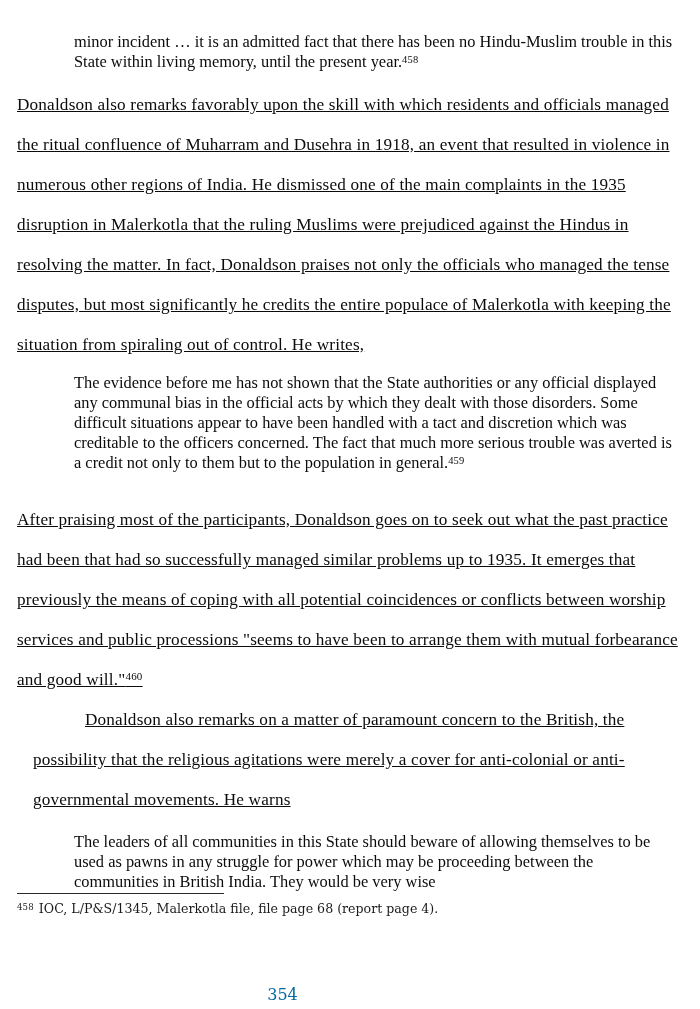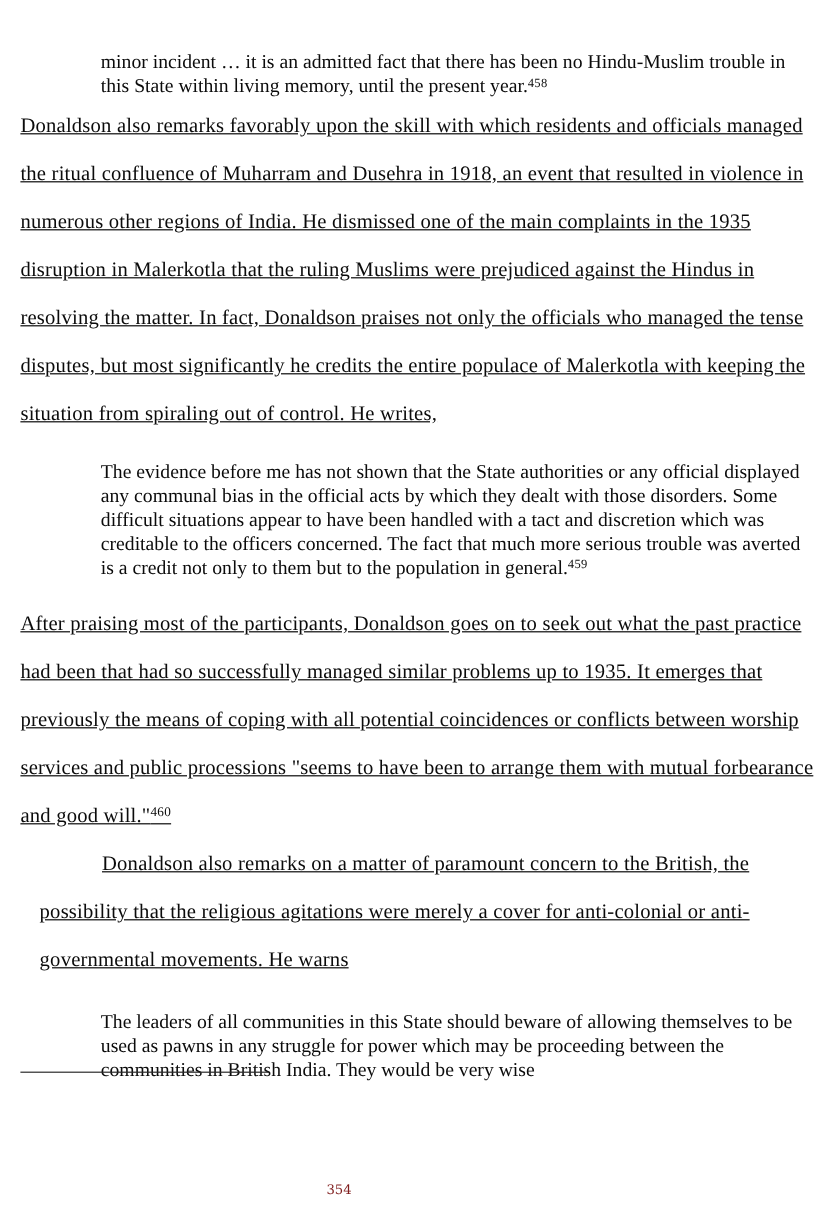--- a/index.html
+++ b/index.html
@@ -41,21 +41,21 @@
     letter-spacing: 0.01em;
     text-decoration: underline;
   }
   .para.indent-first {
     text-indent: 52px;
     margin-left: 16px;
   }
 
   
   .blockquote {
-    margin: 16px;
+    margin: 6px;
     padding-left: 51px;
     font-size: 16.4px;
     line-height: 20.1px;
     text-align: left;
     color: #0b0b0b;
   }
 
   sup.fn {
     font-size: 0.64em;
     vertical-align: 0.42em;
@@ -103,22 +103,22 @@
   }
 
   
   .page-number {
     position: absolute;
     left: 0;
     top: 985px;
     width: 565px;
     text-align: center;
     font-family: "DejaVu Serif", "Liberation Serif", serif;
-    font-size: 11px;
-    color: #7f1d1d;
+    font-size: 16px;
+    color: #0369a1;
   }
 </style>
 </head>
 <body>
 
 <div class="page">
   <div class="content">
 
     <div class="blk-quote-1">
       <p class="blockquote"><span>minor incident … it is an admitted fact that there has been no Hindu-Muslim trouble in this State within living memory, until the present year.</span><sup class="fn">458</sup></p>
@@ -142,17 +142,18 @@
 
     <div class="blk-quote-3">
       <p class="blockquote">The leaders of all communities in this State should beware of allowing themselves to be used as pawns in any struggle for power which may be proceeding between the communities in British India.  They would be very wise</p>
     </div>
 
   </div>
 
   <div class="footnote-area">
     <div class="footnote-rule"></div>
     <div class="footnotes">
+      <div class="footnote wide-gap"><sup class="fn">458</sup><span>IOC, L/P&amp;S/1345, Malerkotla file, file page 68 (report page 4).</span></div>
     </div>
   </div>
 
   <div class="page-number">354</div>
 </div>
 
 </body></html>

